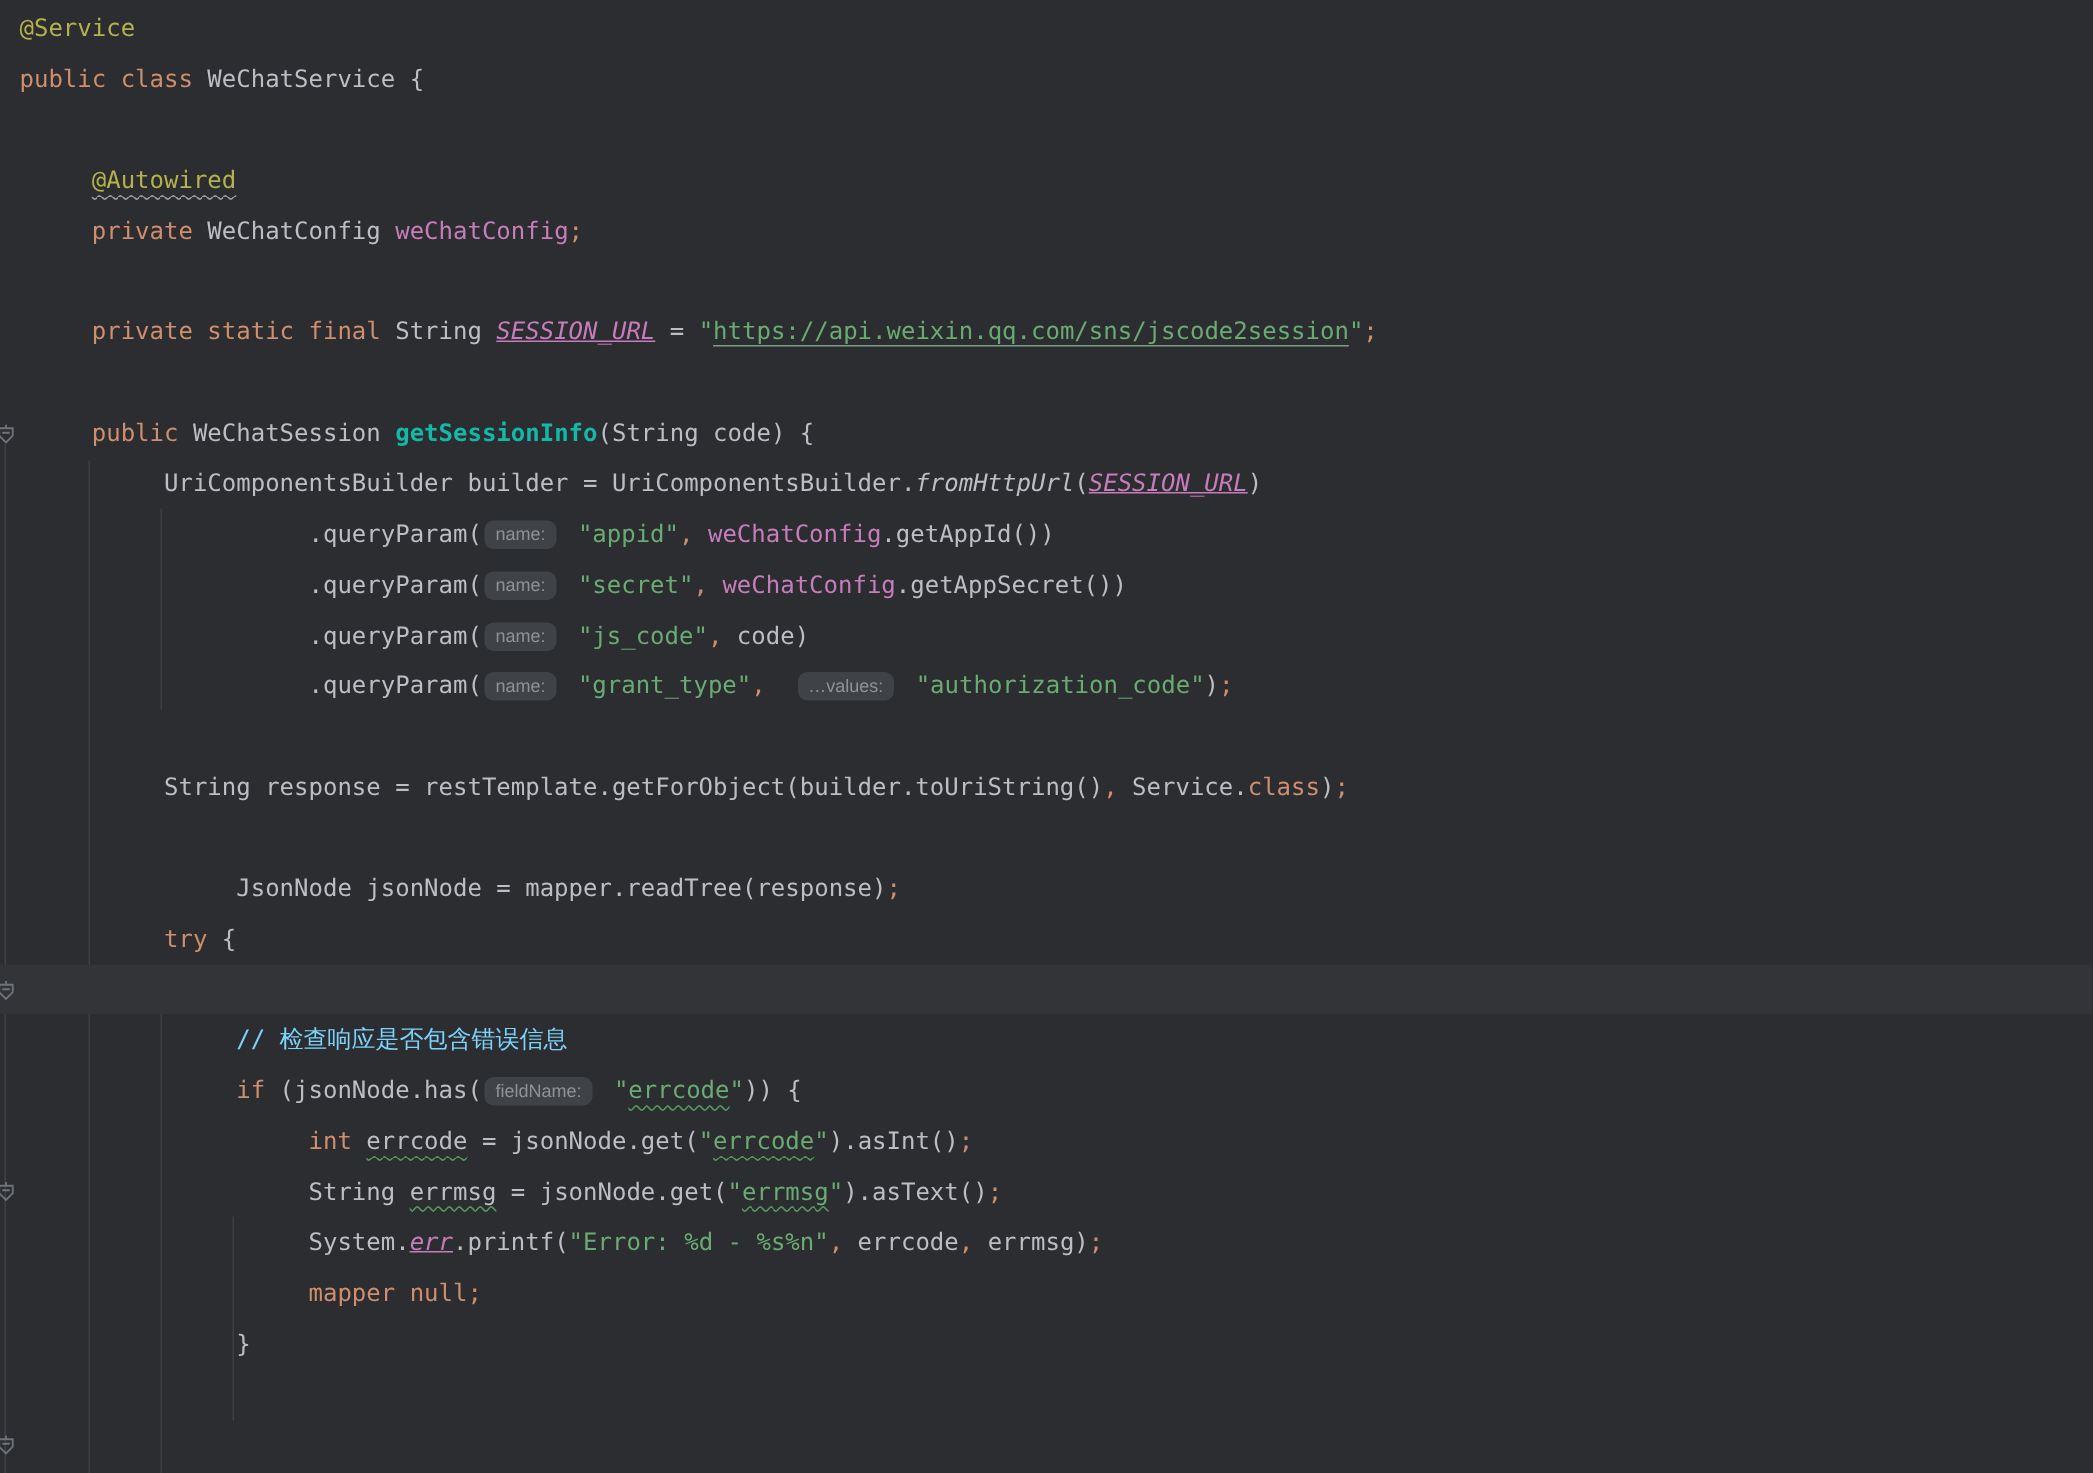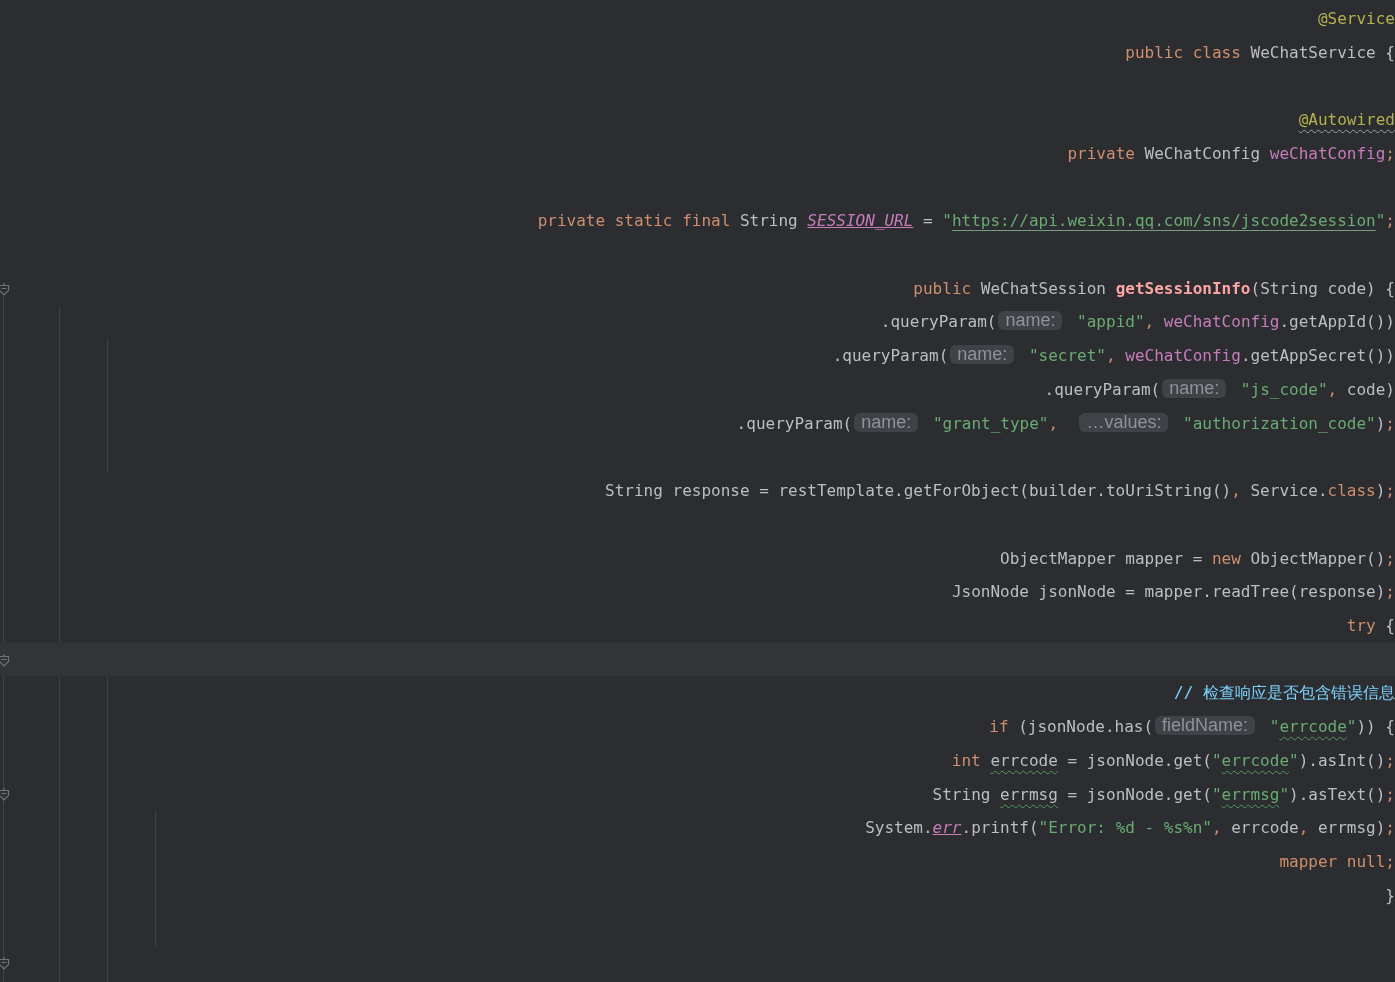--- a/index.html
+++ b/index.html
@@ -14,42 +14,41 @@
   .indent-guide{position:absolute;width:1px;background:rgba(255,255,255,0.09);z-index:0;}
   .fold-range-line{position:absolute;left:3px;width:1px;background:rgba(255,255,255,0.10);z-index:0;}
   .fold-arrow{position:absolute;left:-2px;width:12px;height:14px;z-index:3;cursor:pointer;}
   
   .code{
     position:relative;z-index:1;
     padding:2px 0 0 0;
   }
   .line{
     height:33.72px;line-height:33.72px;
-    padding-left:28px;
+    padding-left:13px;
     white-space:pre;
     font-size:16px;
     color:#bcbec4;
-    text-align:right;
   }
   .line.caret-line{background:#323438;}
   .tok-kw   {color:#cf8e6d;}
   .tok-def  {color:#bcbec4;}
   .tok-ann  {color:#b5b24e;}
   .tok-str  {color:#6aab73;}
   .tok-fld  {color:#c77dbb;}
   .tok-sfld {color:#c77dbb;font-style:italic;text-decoration:underline;}
-  .tok-mdecl{color:#fca5a5;font-weight:bold;}
+  .tok-mdecl{color:#14b8a6;font-weight:bold;}
   .tok-smeth{color:#bcbec4;font-style:italic;}
   .tok-cmt  {color:#7dd3fc;font-family:"DejaVu Sans Mono","DejaVu Sans",sans-serif;margin-top:40px;}
   .tok-url  {color:#6aab73;text-decoration:underline;text-decoration-color:#7a9d83;text-underline-offset:4px;text-decoration-thickness:1px;}
   .inlay{
     display:inline-block;
     background:#3f4247;color:#8f9297;
     font-family:"Liberation Sans",sans-serif;
-    font-size:18px;line-height:17px;
+    font-size:12px;line-height:17px;
     border-radius:6px;
     padding:1px 7px;
     margin:0 5px 0 2px;
     vertical-align:1px;
   }
   .u-warn{text-decoration-line:underline;text-decoration-style:wavy;text-decoration-color:#9a9da2;text-decoration-thickness:1px;text-underline-offset:4px;}
   .u-typo{text-decoration-line:underline;text-decoration-style:wavy;text-decoration-color:#55975e;text-decoration-thickness:1px;text-underline-offset:4px;}
 </style>
 </head>
 <body>
@@ -66,28 +65,28 @@
   <div class="code" id="code-area">
       <div class="line"><span class="tok-ann">@Service</span></div>
       <div class="line"><span class="tok-kw">public class</span><span class="tok-def"> WeChatService {</span></div>
       <div class="line"></div>
       <div class="line"><span class="tok-def">     </span><span class="tok-ann u-warn">@Autowired</span></div>
       <div class="line"><span class="tok-def">     </span><span class="tok-kw">private</span><span class="tok-def"> WeChatConfig </span><span class="tok-fld">weChatConfig</span><span class="tok-kw">;</span></div>
       <div class="line"></div>
       <div class="line"><span class="tok-def">     </span><span class="tok-kw">private static final</span><span class="tok-def"> String </span><span class="tok-sfld">SESSION_URL</span><span class="tok-def"> = </span><span class="tok-str">"</span><span class="tok-url">https://api.weixin.qq.com/sns/jscode2session</span><span class="tok-str">"</span><span class="tok-kw">;</span></div>
       <div class="line"></div>
       <div class="line"><span class="tok-def">     </span><span class="tok-kw">public</span><span class="tok-def"> WeChatSession </span><span class="tok-mdecl">getSessionInfo</span><span class="tok-def">(String code) {</span></div>
+      <div class="line"><span class="tok-def">          UriComponentsBuilder builder = UriComponentsBuilder.</span><span class="tok-smeth">fromHttpUrl</span><span class="tok-def">(</span><span class="tok-sfld">SESSION_URL</span><span class="tok-def">)</span></div>
       <div class="line"><span class="tok-def">                    .queryParam(</span><span class="inlay">name:</span><span class="tok-def"> </span><span class="tok-str">"appid"</span><span class="tok-kw">,</span><span class="tok-def"> </span><span class="tok-fld">weChatConfig</span><span class="tok-def">.getAppId())</span></div>
       <div class="line"><span class="tok-def">                    .queryParam(</span><span class="inlay">name:</span><span class="tok-def"> </span><span class="tok-str">"secret"</span><span class="tok-kw">,</span><span class="tok-def"> </span><span class="tok-fld">weChatConfig</span><span class="tok-def">.getAppSecret())</span></div>
       <div class="line"><span class="tok-def">                    .queryParam(</span><span class="inlay">name:</span><span class="tok-def"> </span><span class="tok-str">"js_code"</span><span class="tok-kw">,</span><span class="tok-def"> code)</span></div>
       <div class="line"><span class="tok-def">                    .queryParam(</span><span class="inlay">name:</span><span class="tok-def"> </span><span class="tok-str">"grant_type"</span><span class="tok-kw">,</span><span class="tok-def">  </span><span class="inlay">…values:</span><span class="tok-def"> </span><span class="tok-str">"authorization_code"</span><span class="tok-def">)</span><span class="tok-kw">;</span></div>
       <div class="line"></div>
       <div class="line"><span class="tok-def">          String response = restTemplate.getForObject(builder.toUriString()</span><span class="tok-kw">,</span><span class="tok-def"> Service.</span><span class="tok-kw">class</span><span class="tok-def">)</span><span class="tok-kw">;</span></div>
       <div class="line"></div>
-      <div class="line"><span class="tok-def">          ObjectMapper mapper = </span><span class="tok-kw">new</span><span class="tok-def"> ObjectMapper()</span><span class="tok-kw">;</span></div>
       <div class="line"><span class="tok-def">               JsonNode jsonNode = mapper.readTree(response)</span><span class="tok-kw">;</span></div>
       <div class="line"><span class="tok-def">          </span><span class="tok-kw">try</span><span class="tok-def"> {</span></div>
       <div class="line caret-line"></div>
       <div class="line"><span class="tok-def">               </span><span class="tok-cmt">// 检查响应是否包含错误信息</span></div>
       <div class="line"><span class="tok-def">               </span><span class="tok-kw">if</span><span class="tok-def"> (jsonNode.has(</span><span class="inlay">fieldName:</span><span class="tok-def"> </span><span class="tok-str">"</span><span class="tok-str u-typo">errcode</span><span class="tok-str">"</span><span class="tok-def">)) {</span></div>
       <div class="line"><span class="tok-def">                    </span><span class="tok-kw">int</span><span class="tok-def"> </span><span class="tok-def u-typo">errcode</span><span class="tok-def"> = jsonNode.get(</span><span class="tok-str">"</span><span class="tok-str u-typo">errcode</span><span class="tok-str">"</span><span class="tok-def">).asInt()</span><span class="tok-kw">;</span></div>
       <div class="line"><span class="tok-def">                    String </span><span class="tok-def u-typo">errmsg</span><span class="tok-def"> = jsonNode.get(</span><span class="tok-str">"</span><span class="tok-str u-typo">errmsg</span><span class="tok-str">"</span><span class="tok-def">).asText()</span><span class="tok-kw">;</span></div>
       <div class="line"><span class="tok-def">                    System.</span><span class="tok-sfld">err</span><span class="tok-def">.printf(</span><span class="tok-str">"Error: %d - %s%n"</span><span class="tok-kw">,</span><span class="tok-def"> errcode</span><span class="tok-kw">,</span><span class="tok-def"> errmsg)</span><span class="tok-kw">;</span></div>
       <div class="line"><span class="tok-def">                    </span><span class="tok-kw">mapper</span><span class="tok-def"> </span><span class="tok-kw">null</span><span class="tok-kw">;</span></div>
       <div class="line"><span class="tok-def">               }</span></div>

